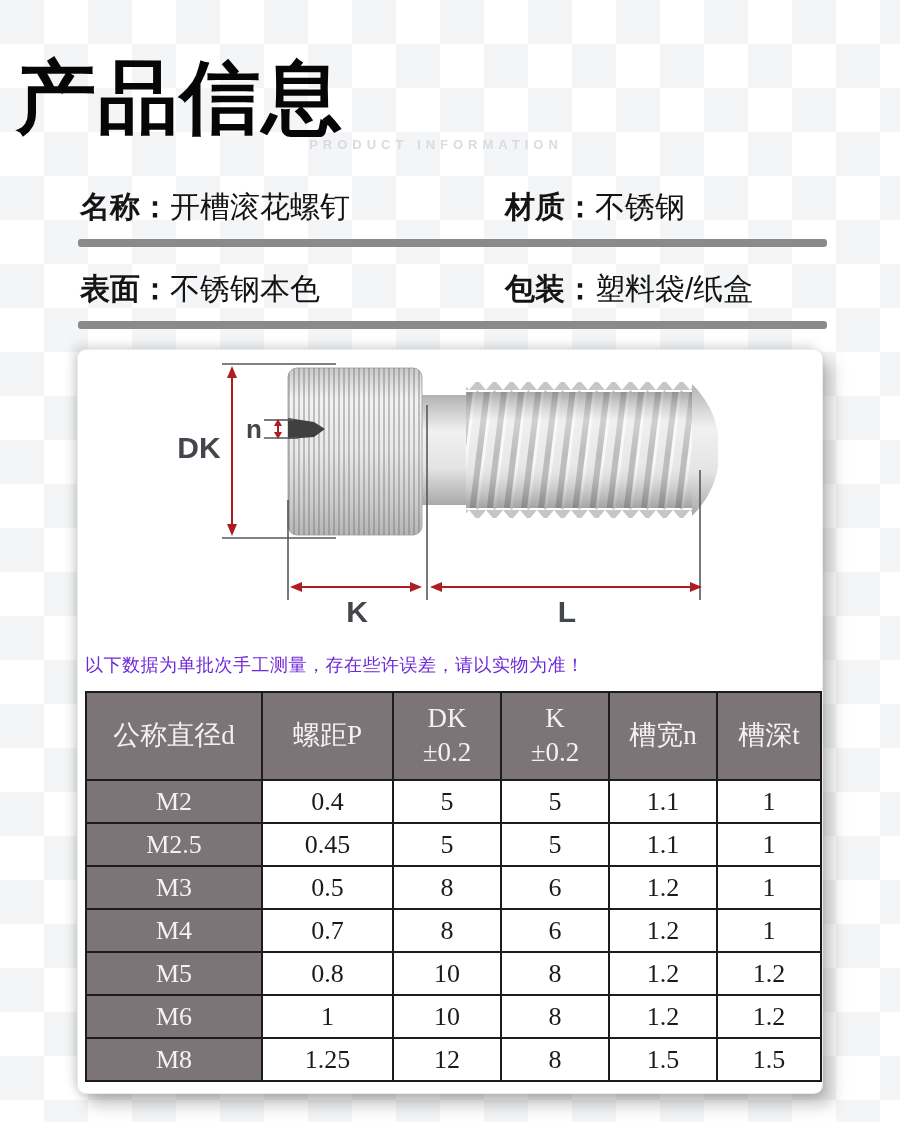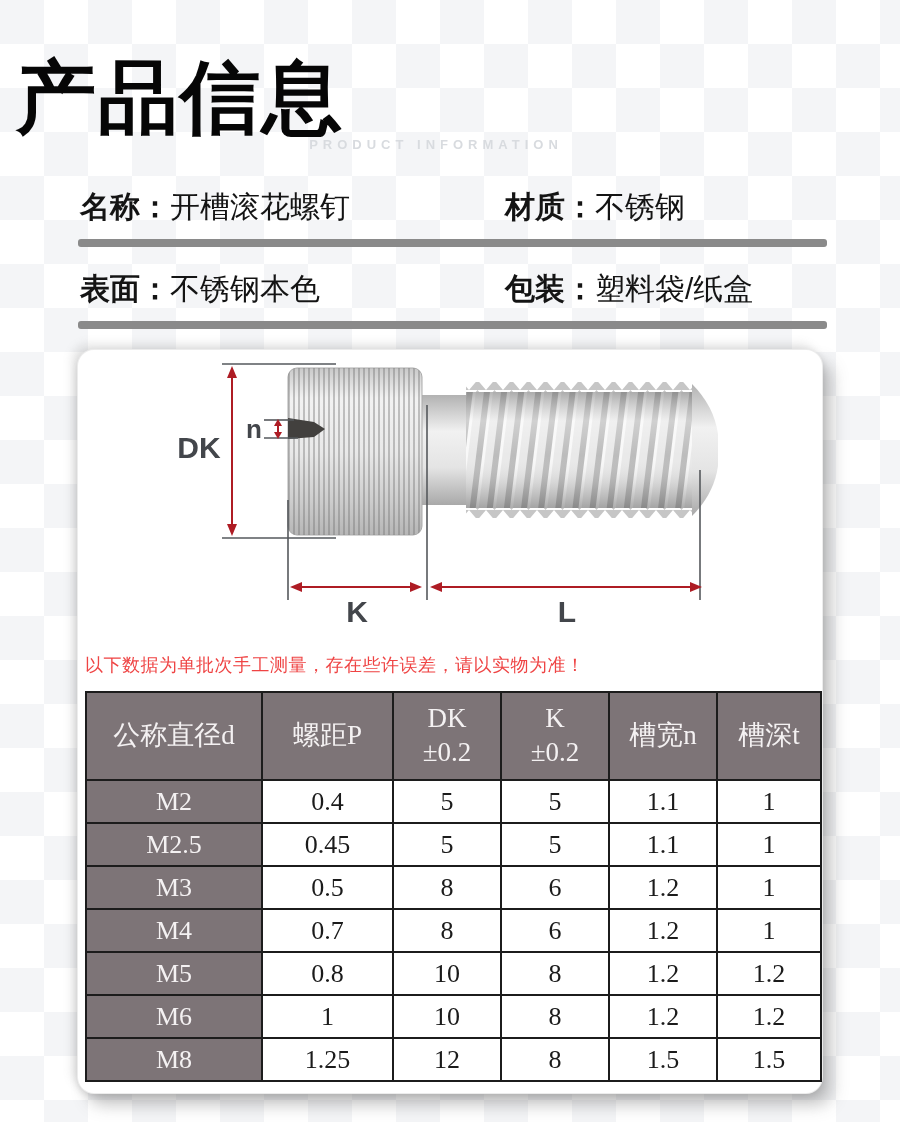--- a/index.html
+++ b/index.html
@@ -34,36 +34,36 @@
 
   .divider{
     position:absolute;left:78px;width:749px;height:8px;border-radius:3px;
     background:var(--divider,#8a8a8a);
   }
   .divider-1{top:239px;}
   .divider-2{top:321px;}
 
   .card{
     position:absolute;left:78px;top:350px;width:744px;height:743px;
-    background:#ffffff;border-radius:16px;
+    background:#ffffff;border-radius:8px;
     box-shadow:0 0 0 1px #ececec,
                -6px -6px 10px rgba(110,110,110,.18),
                10px 12px 16px rgba(90,90,90,.35),
                0 3px 8px rgba(0,0,0,.15);
   }
 
   .diagram{position:absolute;left:0;top:0;}
   .dim-label{fill:#43464b;font-family:"Liberation Sans","DejaVu Sans",sans-serif;font-weight:600;}
   .ext{stroke:#55585c;stroke-width:1.6;}
   .arrow-line{stroke:var(--accent-red,#ae1c24);stroke-width:2;}
   .arrow-head{fill:var(--accent-red,#ae1c24);stroke:none;}
 
   .note{
     position:absolute;left:7px;top:303px;width:730px;
-    font-size:18px;color:#ef4444;font-weight:500;letter-spacing:.5px;
+    font-size:18px;color:#6d28d9;font-weight:500;letter-spacing:.5px;
   }
 
   .spec-table{
     position:absolute;left:7px;top:341px;width:737px;
     border-collapse:collapse;table-layout:fixed;
     font-family:"Liberation Serif","DejaVu Serif",serif;
     border:1px solid #b91c1c;
   }
   .spec-table th,.spec-table td{border:2px solid #1c1c1c;text-align:center;padding:0;}
   .spec-table thead th{

